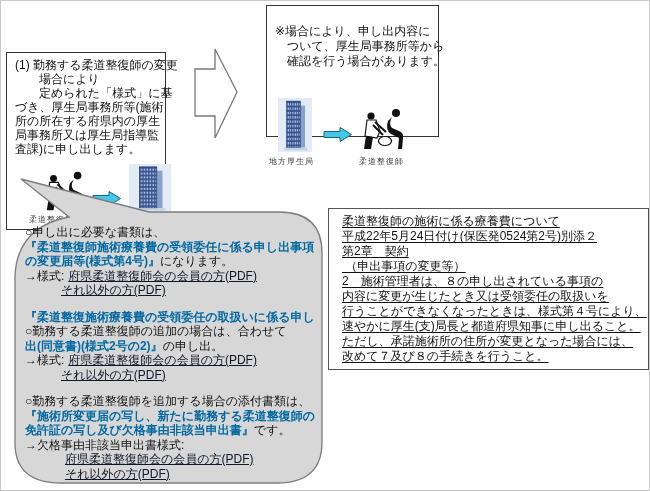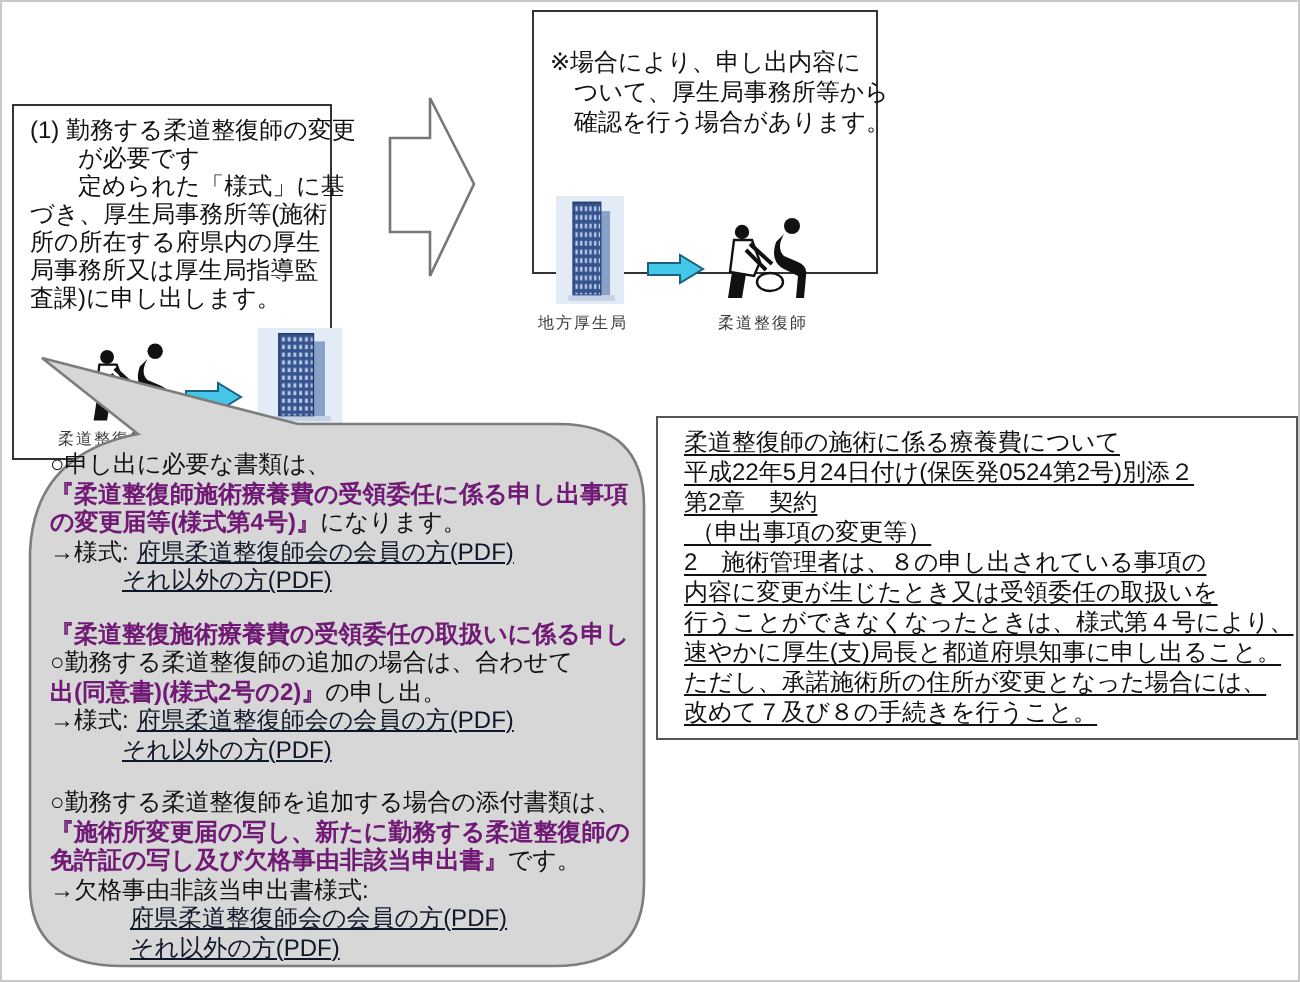--- a/index.html
+++ b/index.html
@@ -26,41 +26,41 @@
     letter-spacing:1px; white-space:nowrap; }
 
   
   #big-arrow { left:193px; top:43px; }
 
   
   #bubble-shape { left:8px; top:160px; }
   #bubble-text { left:24px; top:224px; width:294px; font-size:12px;
     line-height:14.5px; color:#111; }
   .bub-section { margin-bottom:12px; }
-  .bub-bold { font-weight:bold; color:#701a75; }
+  .bub-bold { font-weight:bold; color:#0369a1; }
   .doc-link { color:#0f172a; text-decoration:underline; cursor:pointer; }
   .indent-a { padding-left:36px; }
   .indent-b { padding-left:40px; }
   .form-label { margin-right:4px; }
 
   
   #box-ref { left:327px; top:207px; width:321px; height:162px;
     border:1px solid #555; background:#fff; padding:5px 13px; }
   #box-ref .line { font-size:12px; line-height:15px; color:#111;
     text-decoration:underline; text-underline-offset:2px; }
 </style>
 </head>
 <body>
 
 <div id="stage">
 
   <div class="abs step-box" id="box-step1">
     <div class="txt">
       <div class="line">(1) 勤務する柔道整復師の変更</div>
-      <div class="line">　　が必要です</div>
+      <div class="line">　　場合により</div>
       <div class="line">　　定められた「様式」に基</div>
       <div class="line">づき、厚生局事務所等(施術</div>
       <div class="line">所の所在する府県内の厚生</div>
       <div class="line">局事務所又は厚生局指導監</div>
       <div class="line">査課)に申し出します。</div>
     </div>
 
     <span class="abs" style="left:35px; top:116px; width:50px; height:44px;">
       <svg width="50" height="44" viewBox="0 0 52 44">
         <circle cx="37" cy="6" r="4" fill="#111"></circle>

